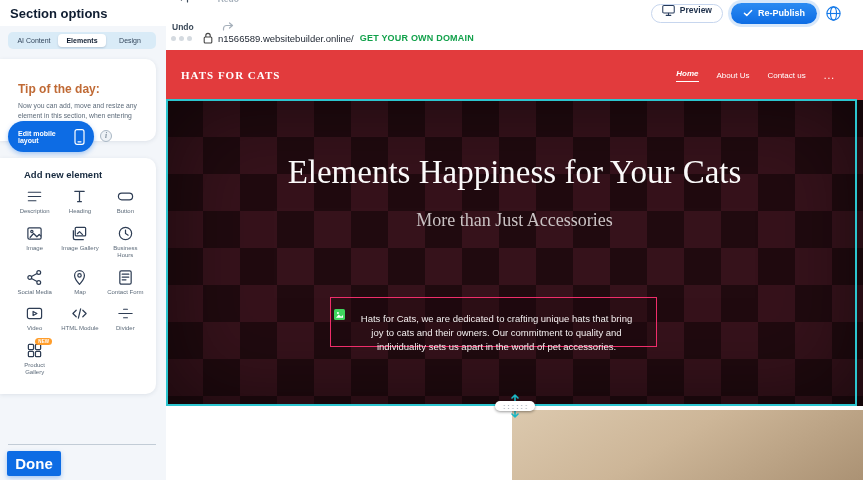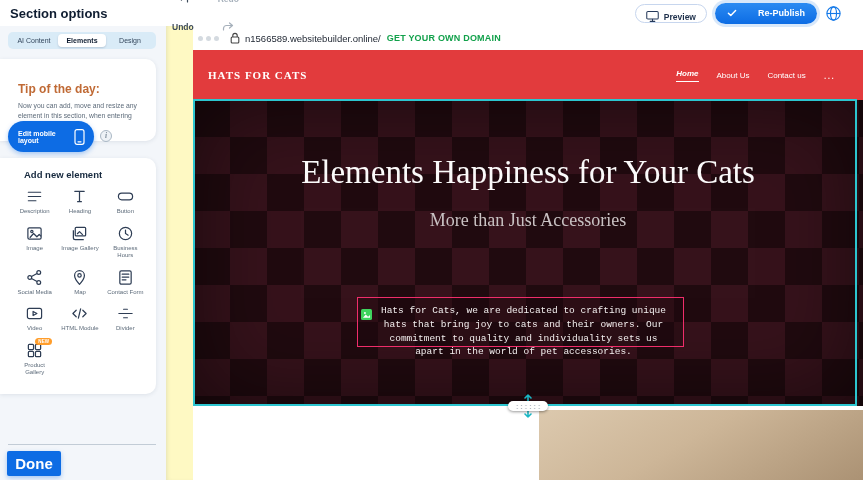--- a/index.html
+++ b/index.html
@@ -7,23 +7,23 @@
   button{cursor:pointer;font-family:inherit;}
 
   
   .topbar{position:absolute;top:0;left:0;right:16px;height:26px;background:#fff;z-index:6;}
   .page-title{position:absolute;left:10px;top:6px;font-size:13px;font-weight:700;color:#0e1c30;}
   .history{position:absolute;left:172px;top:0;height:26px;display:flex;align-items:center;gap:16px;}
   .hist-btn{display:flex;align-items:center;gap:18px;font-size:8.5px;font-weight:600;
     color:#3c4a5a;background:none;border:none;padding:0;flex-direction:column;}
   .hist-btn.disabled{color:#a6b0bb;padding-left:8px;}
   .top-right{position:absolute;right:5px;top:0;height:26px;display:flex;align-items:center;gap:8px;}
-  .preview-btn{display:flex;align-items:flex-end;gap:5px;height:19px;padding:0 10px;
+  .preview-btn{display:flex;align-items:flex-start;gap:5px;height:19px;padding:0 10px;
     border:1px solid #c7d6ee;border-radius:10px;background:#fff;font-size:8.5px;font-weight:700;color:#1d2f4a;}
-  .republish-btn{display:flex;align-items:center;gap:21px;height:21px;padding:0 12px;border:none;
+  .republish-btn{display:flex;align-items:center;gap:5px;height:21px;padding:0 12px;border:none;
     border-radius:11px;background:linear-gradient(180deg,#2b8bf2,#0d6ce4);color:#fff;font-size:9px;
     font-weight:700;box-shadow:0 0 0 3px rgba(38,126,230,.18);}
   .globe-btn{background:none;border:none;padding:0;display:flex;align-items:center;}
 
   
   .sidebar{position:absolute;top:26px;bottom:0;left:0;width:166px;background:#f3f6fa;z-index:5;}
   .tabs{position:absolute;top:6px;left:8px;width:148px;height:17px;background:#d9ebf7;
     border-radius:5px;display:flex;padding:2px;box-sizing:border-box;}
   .tab{flex:1;border:none;background:none;font-size:7px;color:#33465c;border-radius:4px;padding:0;}
   .tab.active{background:#fff;font-weight:700;color:#0e1c30;box-shadow:0 1px 2px rgba(20,40,70,.18);}
@@ -45,22 +45,22 @@
   .el-item{display:flex;flex-direction:column;align-items:center;gap:3px;background:none;border:none;
     padding:0;position:relative;}
   .el-label{font-size:6px;color:#5d6b7a;text-align:center;line-height:1.25;max-width:42px;}
   .new-badge{position:absolute;top:-4px;right:3px;background:#ff9d2b;color:#fff;font-size:4.5px;
     font-weight:700;padding:1px 3px;border-radius:4px;letter-spacing:.2px;}
   .sidebar-divider{position:absolute;bottom:35px;left:8px;width:148px;border-top:1px solid #c2ccd6;}
   .done-btn{position:absolute;bottom:4px;left:7px;width:54px;height:25px;border-radius:2px;border:none;
     background:#0d6ce4;color:#fff;font-size:15px;font-weight:700;box-shadow:0 2px 5px rgba(13,108,228,.35);}
 
   
-  .canvas{position:absolute;top:26px;left:166px;right:0;bottom:0;background:#fef9c3;
-    box-shadow:inset 3px 0 4px -2px rgba(30,50,80,.12);padding-left:27px;}
+  .canvas{position:absolute;top:26px;left:166px;right:0;bottom:0;background:#f97316;
+    box-shadow:inset 3px 0 4px -2px rgba(30,50,80,.12);}
   .browser-bar{height:24px;display:flex;align-items:center;padding-left:5px;background:#fff;}
   .win-dot{width:5px;height:5px;border-radius:50%;background:#d4dae0;margin-right:3px;}
   .lock-wrap{margin:0 5px 0 8px;display:flex;}
   .url{font-size:9.5px;color:#1d2430;}
   .domain-link{font-size:9px;font-weight:700;color:#12a14b;margin-left:6px;letter-spacing:.2px;text-decoration:none;}
 
   
   .site{position:relative;}
   .site-header{height:50px;background:#e23b3d;display:flex;align-items:center;position:relative;}
   .logo{margin-left:15px;color:#fff;font-family:"Liberation Serif",serif;font-weight:700;
@@ -72,21 +72,21 @@
 
   .hero{height:306px;position:relative;z-index:2;text-align:center;color:#fff;
     background:conic-gradient(#36121b 90deg,#200a0f 90deg 180deg,#36121b 180deg 270deg,#200a0f 270deg) 0 0/74px 74px;
     box-shadow:inset 0 0 90px rgba(0,0,0,.55);}
   .hero-title{margin:0 auto;padding-top:50px;width:460px;font-size:33px;font-weight:400;line-height:1.35;
     color:#fbfafa;font-family:"Liberation Serif",serif;}
   .hero-sub{margin-top:15px;font-size:18px;color:#c9c2c3;font-family:"Liberation Serif",serif;}
   .hero-textbox{position:absolute;left:164px;top:197px;width:327px;height:50px;box-sizing:border-box;
     border:1px solid #ef2d6a;background:rgba(30,10,14,.35);padding:6px 14px 0 20px;
     font-size:9.5px;line-height:1.45;color:#f2eeee;}
-  .hero-textbox p{margin:0;font-family:Liberation Mono, monospace;}
+  .hero-textbox p{margin:8px;}
   .tb-image-icon{position:absolute;left:3px;top:11px;display:flex;}
   .selection{position:absolute;left:0;top:-1px;right:6px;bottom:0;border:2px solid #2cc5cf;
     box-sizing:border-box;pointer-events:none;}
   .resize-arrows{position:absolute;left:50%;bottom:-13px;transform:translateX(-50%);z-index:1;display:flex;}
   .drag-pill{position:absolute;left:50%;bottom:-5px;transform:translateX(-50%);width:40px;height:10px;
     background:#fff;border-radius:5px;box-shadow:0 1px 3px rgba(0,0,0,.4);z-index:3;border:none;padding:0;}
   .drag-pill::after{content:"";position:absolute;inset:2.5px 7px;
     background-image:radial-gradient(circle,#a8b1bb .7px,transparent .9px);background-size:4.4px 3px;}
 
   .below{height:74px;background:#fff;position:relative;z-index:1;}

